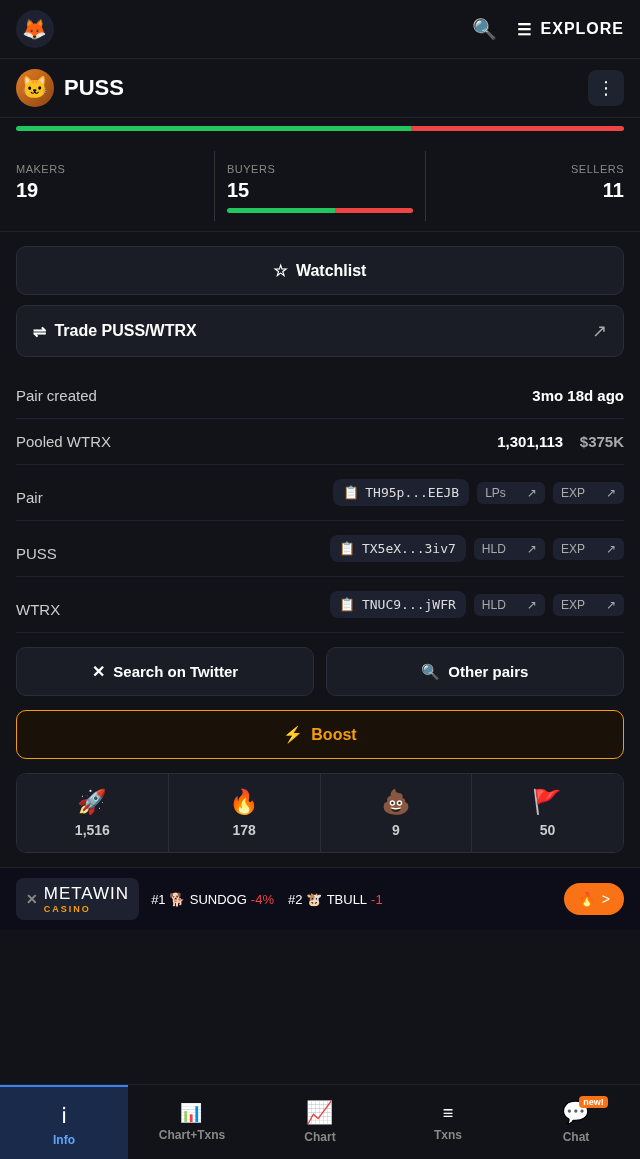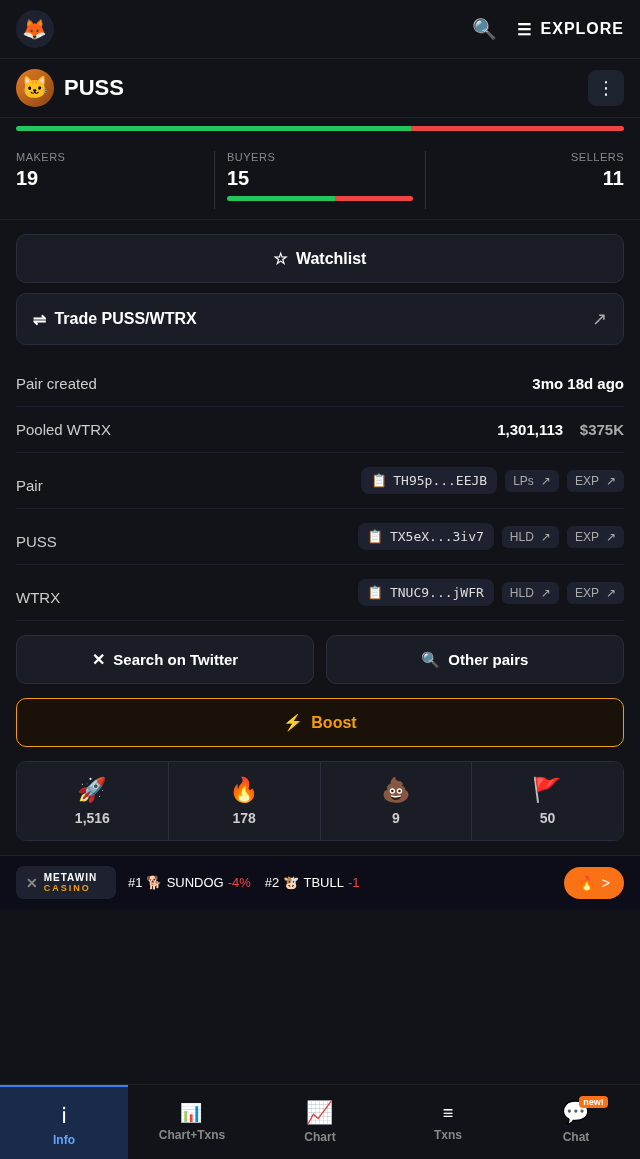--- a/index.html
+++ b/index.html
@@ -119,20 +119,21 @@
 
     
     .stats-row {
       display: flex;
       padding: 6px 16px 10px;
       background: #111318;
       border-bottom: 1px solid #222;
     }
     .stat-col {
       flex: 1;
+      margin-top: 12px;
     }
     .stat-label {
       font-size: 11px;
       color: #888;
       letter-spacing: 0.5px;
       margin-bottom: 4px;
     }
     .stat-value {
       font-size: 20px;
       font-weight: 700;
@@ -223,21 +224,21 @@
       gap: 8px;
     }
     .link-tag {
       background: #1e2230;
       border-radius: 6px;
       padding: 4px 8px;
       font-size: 12px;
       color: #aaa;
       display: flex;
       align-items: center;
-      gap: 7px;
+      gap: 21px;
       cursor: pointer;
     }
 
     
     .action-buttons-row {
       display: flex;
       gap: 12px;
       margin: 14px 16px;
     }
     .twitter-btn {
@@ -588,21 +589,21 @@
   <div class="reaction-item">
     <div class="reaction-emoji">🚩</div>
     <div class="reaction-count">50</div>
   </div>
 </div>
 
 <div class="ad-banner">
   <div class="ad-logo">
     <span style="color:#888;font-size:14px;">✕</span>
     <div>
-      <div style="font-size:10px;font-weight:700;letter-spacing:1px;text-align:right;">METAWIN</div>
+      <div style="font-size:17px;font-weight:400;letter-spacing:1px;text-align:right;">METAWIN</div>
       <div style="font-size:9px;color:#f59e0b;letter-spacing:2px;">CASINO</div>
     </div>
   </div>
   <div class="ad-tickers">
     <div class="ticker-item">
       <span>#1</span>
       <span>🐕</span>
       <span>SUNDOG</span>
       <span class="ticker-down">-4%</span>
     </div>

